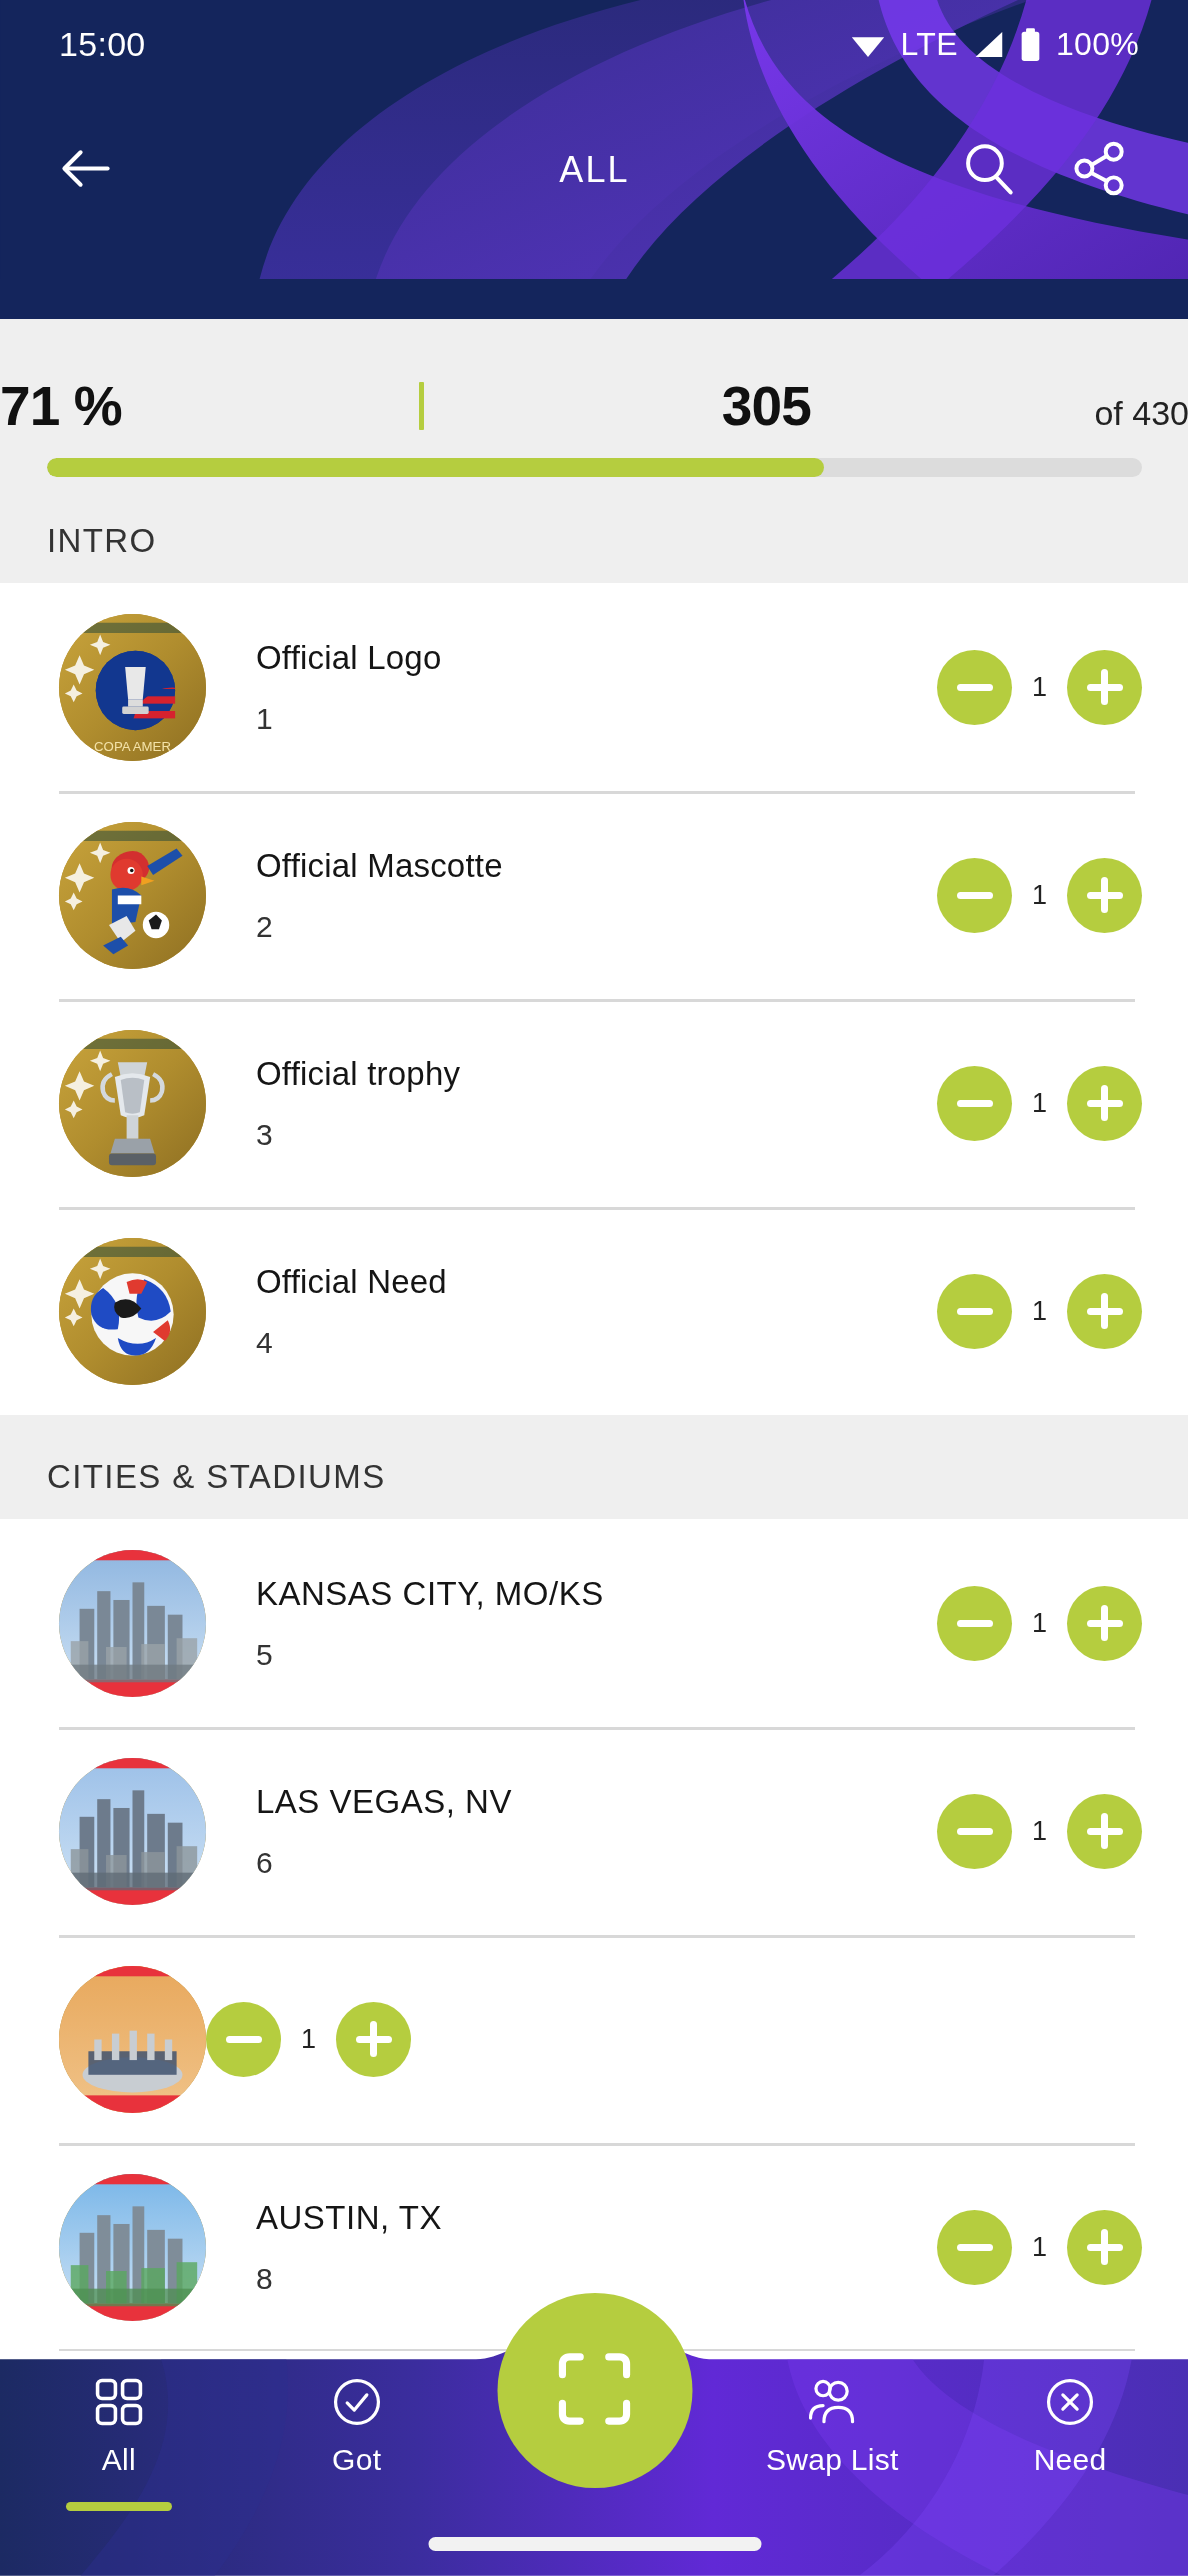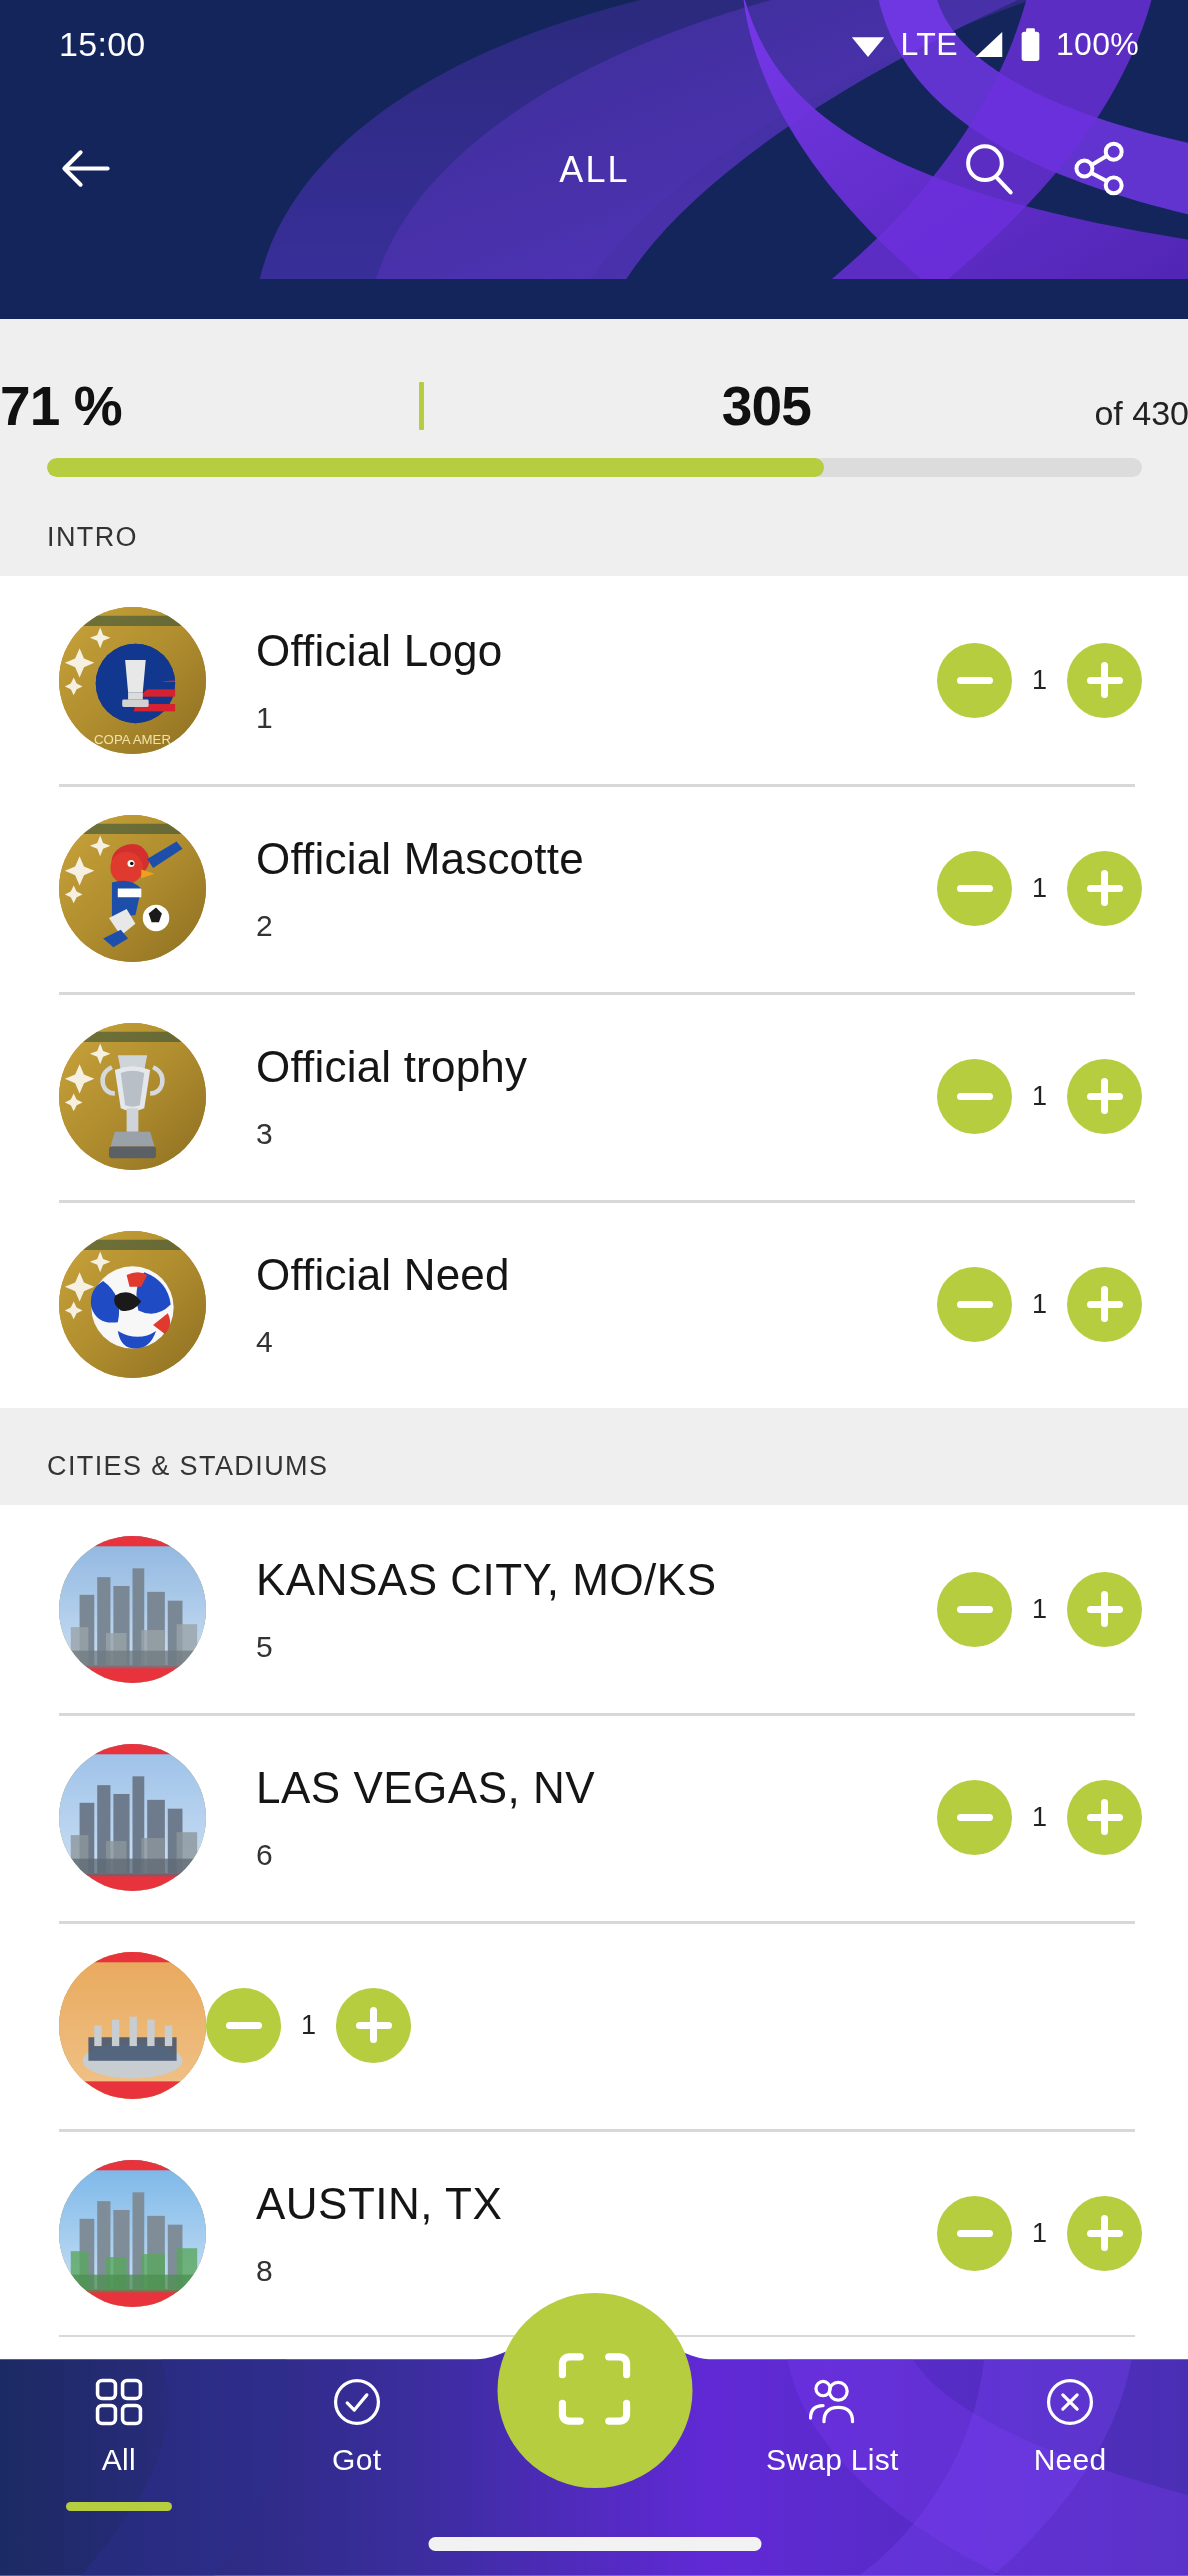--- a/index.html
+++ b/index.html
@@ -75,21 +75,21 @@
     background: #dcdcdc; overflow: hidden; position: relative;
   }
   .progress-fill {
     height: 100%; background: #b5cd3f; border-radius: 9.8px;
   }
 
   
   .section-head {
     background: #efefef;
     padding: 43px 0 23px 47px;
-    font-size: 27px; letter-spacing: 1.4px; color: #333;
+    font-size: 33px; letter-spacing: 1.4px; color: #333;
   }
   .section-head.first { padding-top: 45px; }
 
   
   .list { background: #fff; }
   .row {
     display: flex; align-items: center;
     height: 208px; padding: 0 47px 0 59px;
     position: relative; background: #fff;
   }
@@ -102,21 +102,21 @@
     height: 2.7px; background: #d8d8d8;
   }
   .thumb {
     width: 147px; height: 147px; border-radius: 50%;
     flex: 0 0 147px; overflow: hidden; position: relative;
     background: #b08d30;
   }
   .thumb svg { display:block; width: 100%; height: 100%; }
   .row-text { flex: 1; padding-left: 50px; padding-right: 18px; min-width: 0; }
   .row-title {
-    font-size: 44px; color: #151515; font-weight: 400; letter-spacing: 0.2px;
+    font-size: 33px; color: #151515; font-weight: 400; letter-spacing: 0.2px;
     white-space: nowrap; overflow: hidden; text-overflow: ellipsis;
   }
   .row-title.caps { letter-spacing: 0.5px; }
   .row-num { font-size: 30px; color: #333; margin-top: 25px; }
 
   .stepper { display: flex; align-items: center; flex: 0 0 auto; gap: 0; }
   .step-btn {
     width: 75px; height: 75px; border-radius: 50%;
     background: #b5cd3f; display: flex; align-items: center; justify-content: center;
     cursor: pointer; flex: 0 0 75px;

